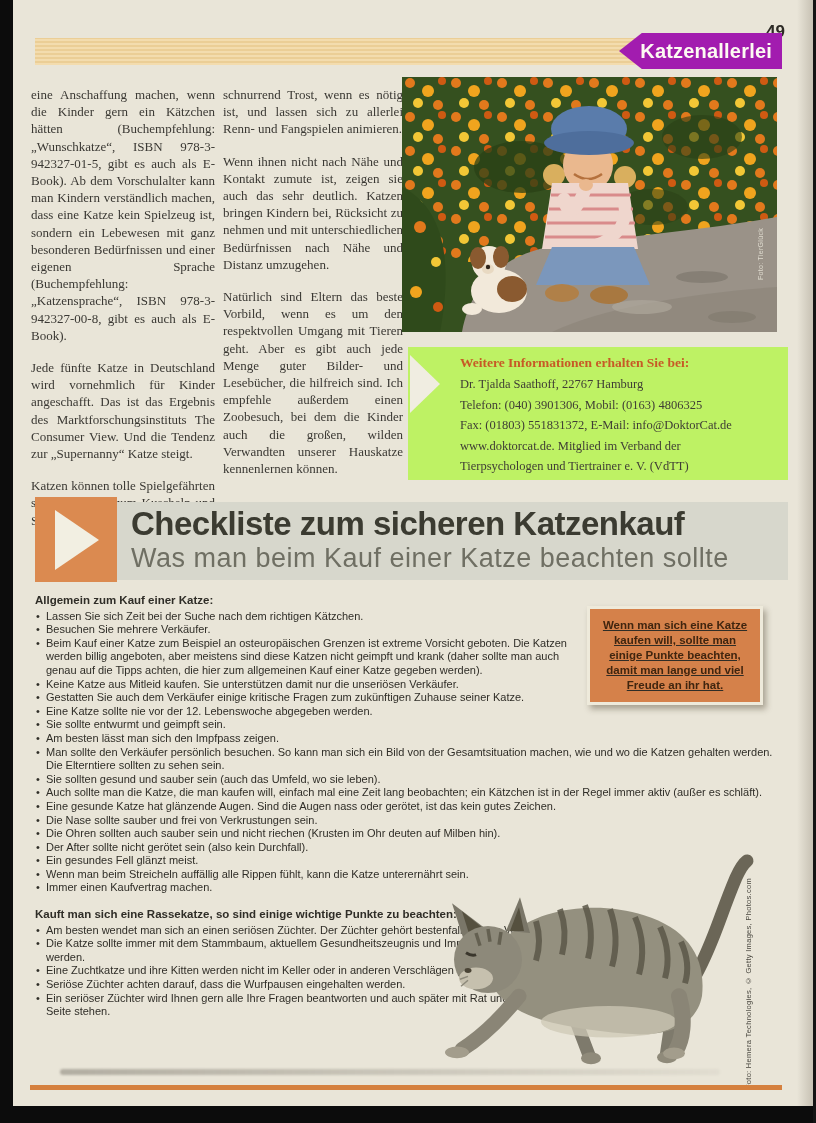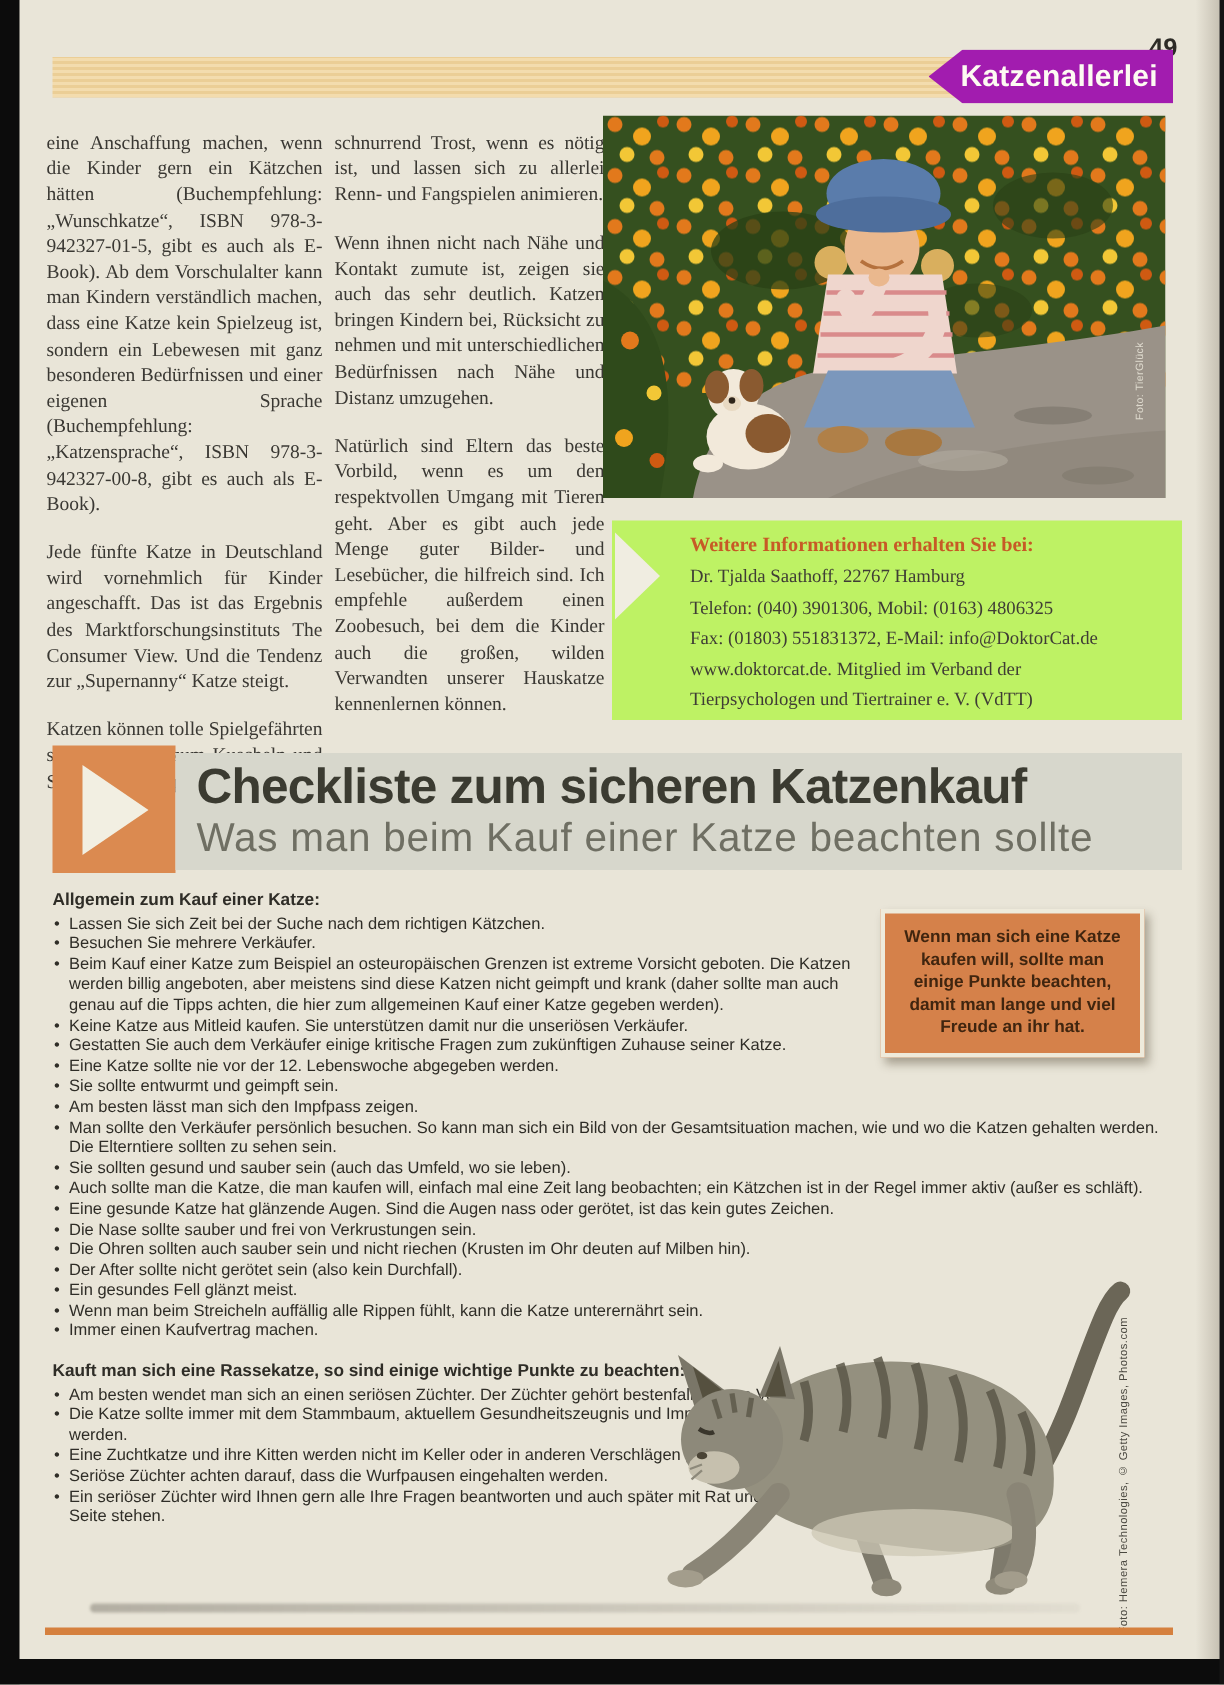--- a/index.html
+++ b/index.html
@@ -57,21 +57,21 @@
         box-sizing:border-box;padding:4px 0 0 14px;}
   .hl-title{font-size:33px;font-weight:bold;color:#3b3b31;letter-spacing:-.5px;line-height:36px;}
   .hl-sub{font-size:27px;color:#6f6f63;letter-spacing:.5px;line-height:32px;}
 
   
   .cl-body{position:absolute;left:35px;top:594px;width:750px;font-size:11px;line-height:13.6px;color:#2f2d27;}
   .cl-heading{font-weight:bold;font-size:11.5px;margin:0 0 2px 0;}
   ul.bullets{list-style:none;margin:0;padding:0;}
   ul.bullets li{padding-left:11px;position:relative;}
   ul.bullets li::before{content:"•";position:absolute;left:1px;top:0;}
-  .callout-float{float:right;width:176px;margin:12px 22px 10px 16px;}
+  .callout-float{float:right;width:176px;margin:12px 22px 10px 16px;text-decoration:underline;}
   .callout{background:#d5814a;border:3px solid #eeeadb;box-shadow:3px 4px 6px rgba(60,50,30,.38);
         padding:9px 10px;text-align:center;font-weight:bold;font-size:11.5px;line-height:15px;color:#40250f;}
   .section2{width:535px;margin-top:13px;}
 
   
   .photo-cat{position:absolute;left:424px;top:848px;width:345px;height:232px;}
 
   .bottom-rule{position:absolute;left:30px;top:1085px;width:752px;height:5px;background:#d5803e;}
 </style>
 </head>

